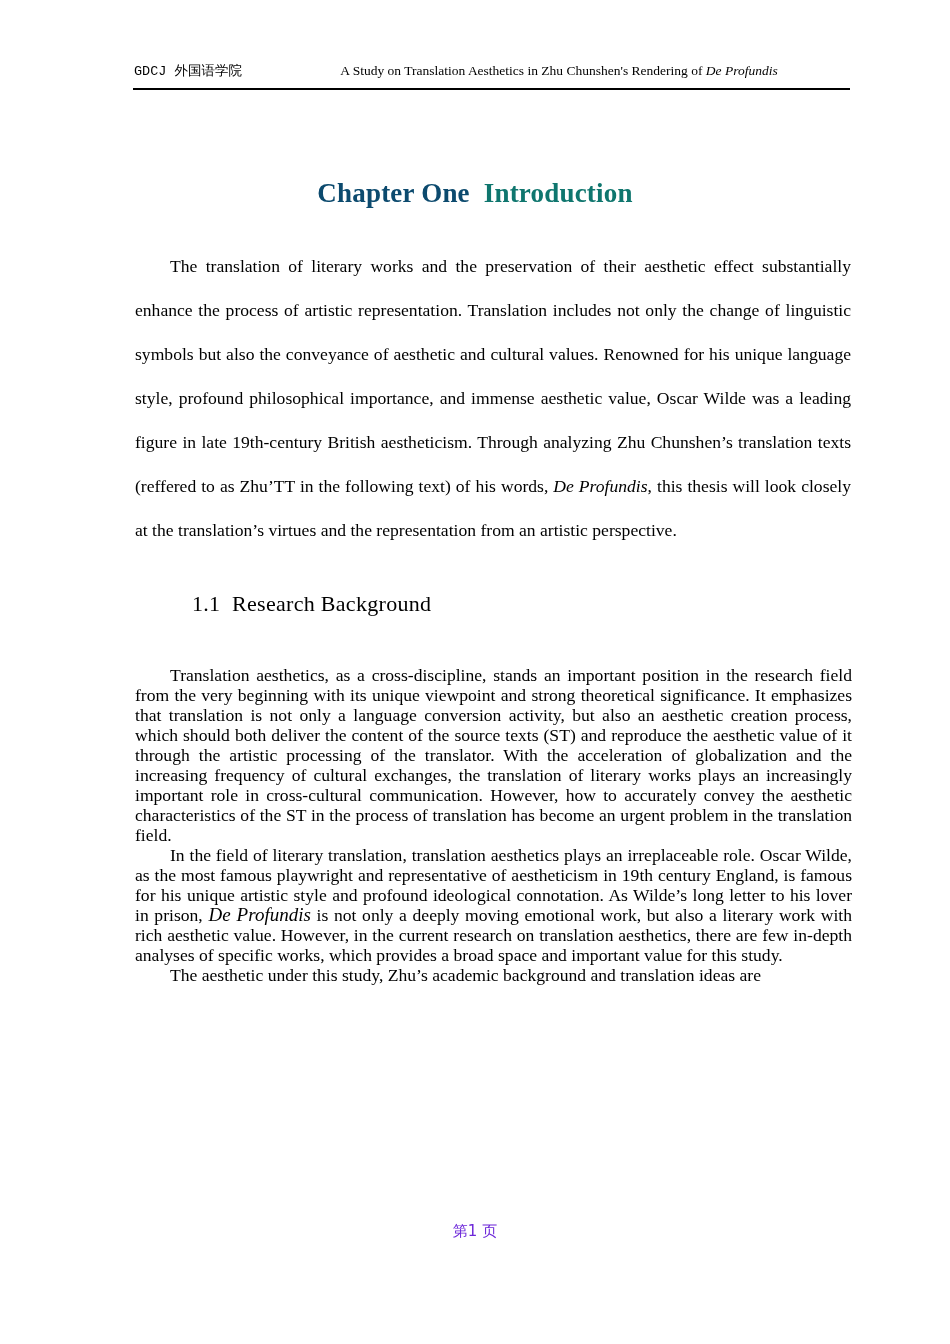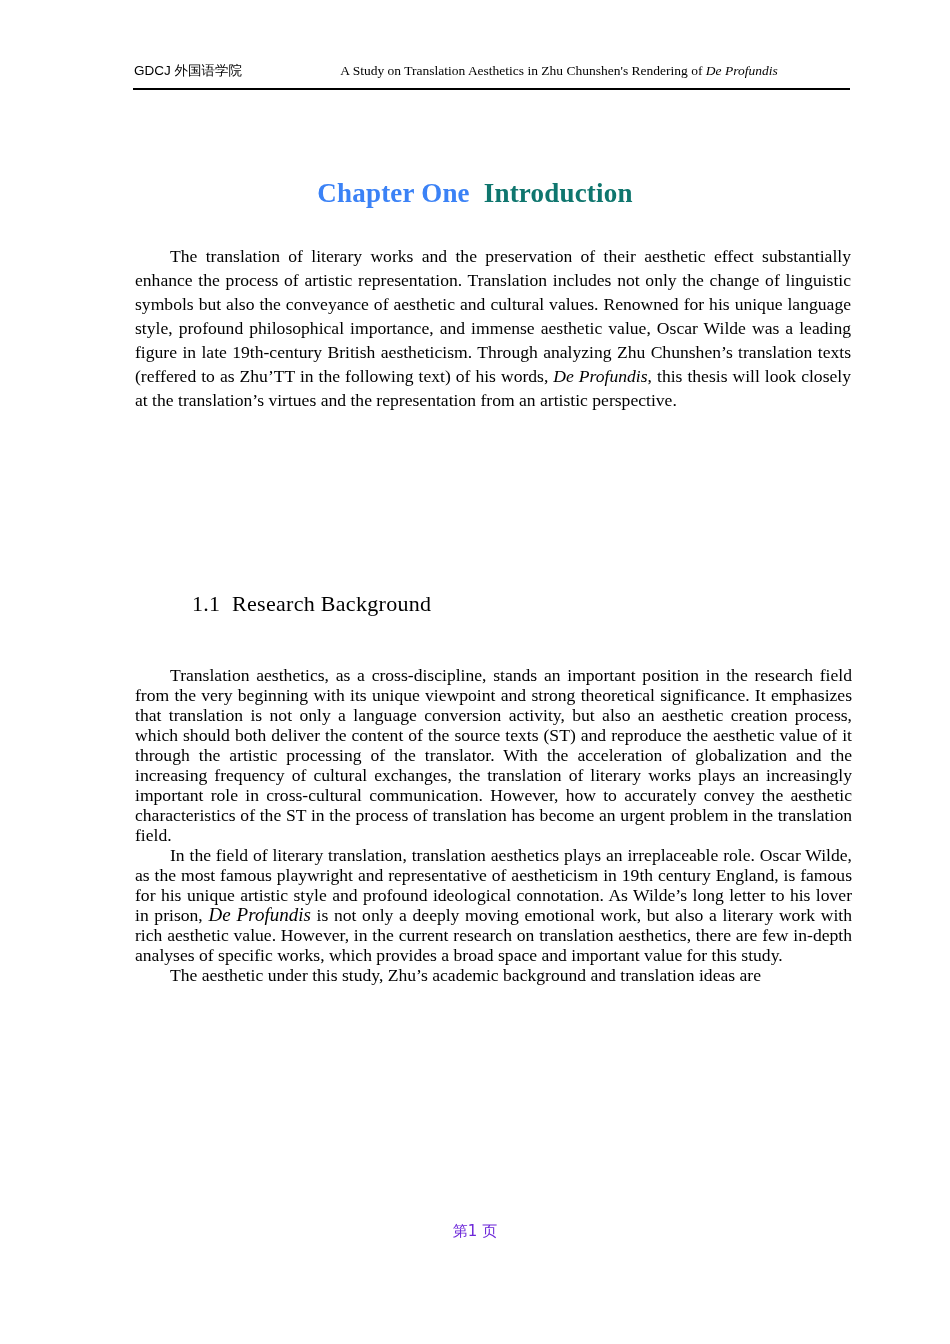--- a/index.html
+++ b/index.html
@@ -33,21 +33,21 @@
     top: 62px;
     width: 716px;
     height: 26px;
   }
   .header-inner {
     display: flex;
     align-items: baseline;
     width: 100%;
   }
   .header-left {
-    font-family: Liberation Sans, sans-serif;
+    font-family: Liberation Mono, monospace;
     font-size: 13.5px;
     letter-spacing: 0px;
     white-space: nowrap;
     color: #000;
   }
   .header-center {
     flex: 1;
     text-align: center;
     font-family: "Liberation Serif", "DejaVu Serif", serif;
     font-size: 13.5px;
@@ -71,34 +71,34 @@
   .chapter-title {
     position: absolute;
     left: 0;
     top: 160px;
     width: 950px;
     text-align: center;
     font-size: 27px;
     font-weight: bold;
     letter-spacing: 0.2px;
   }
-  .chapter-title .ch-black { color: #3b82f6; margin-top: 48px; }
+  .chapter-title .ch-black { color: #0c4a6e; margin-top: 48px; }
   .chapter-title .ch-blue  { color: #0f766e; }
 
   
   .content {
     position: absolute;
     left: 135px;
     top: 244px;
     width: 716px;
   }
   p.body {
     margin: 0;
     font-size: 17.6px;
-    line-height: 24px;
+    line-height: 44px;
     text-align: justify;
     text-justify: inter-word;
     text-indent: 35px;
     hyphens: none;
   }
   .ital { font-style: italic; }
   .ital-lg { font-style: italic; font-size: 19px; }
 
   
   .section-heading {

